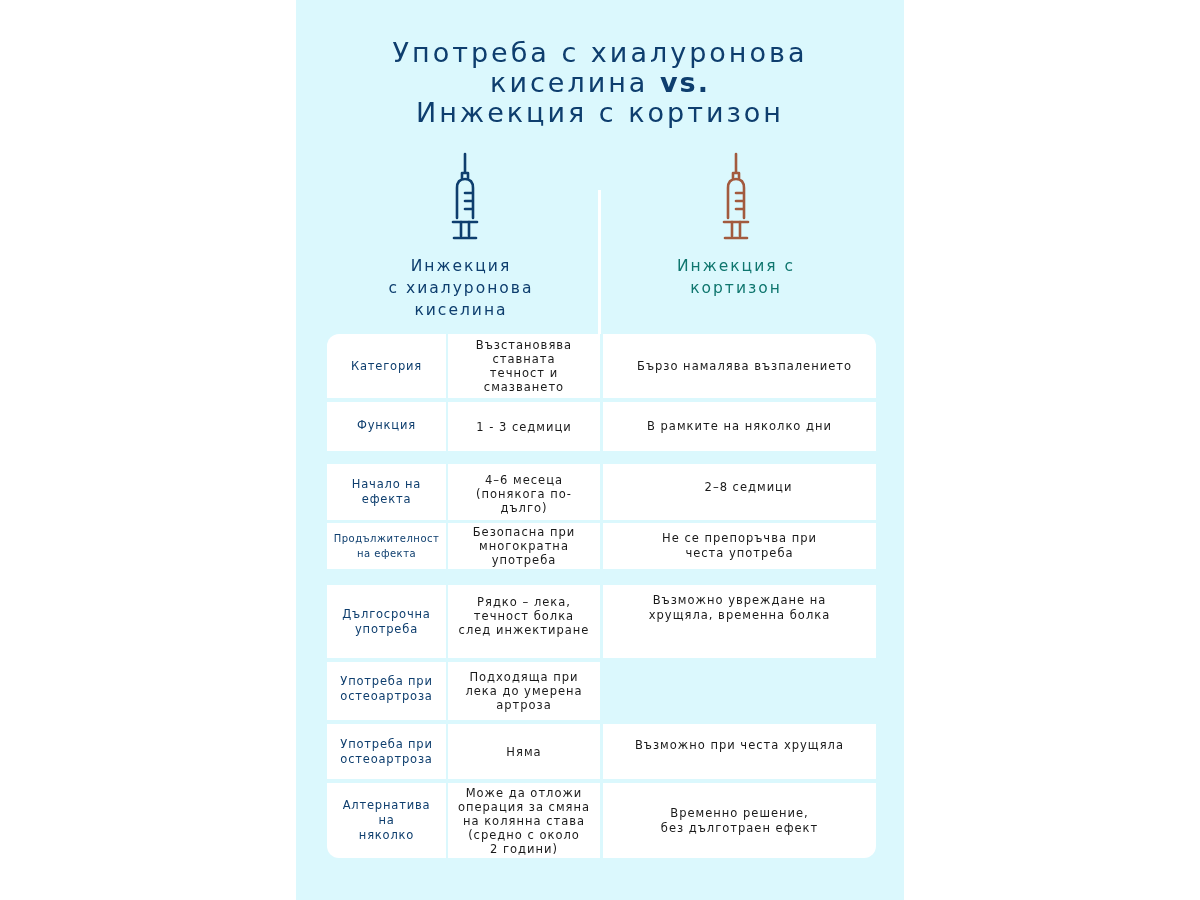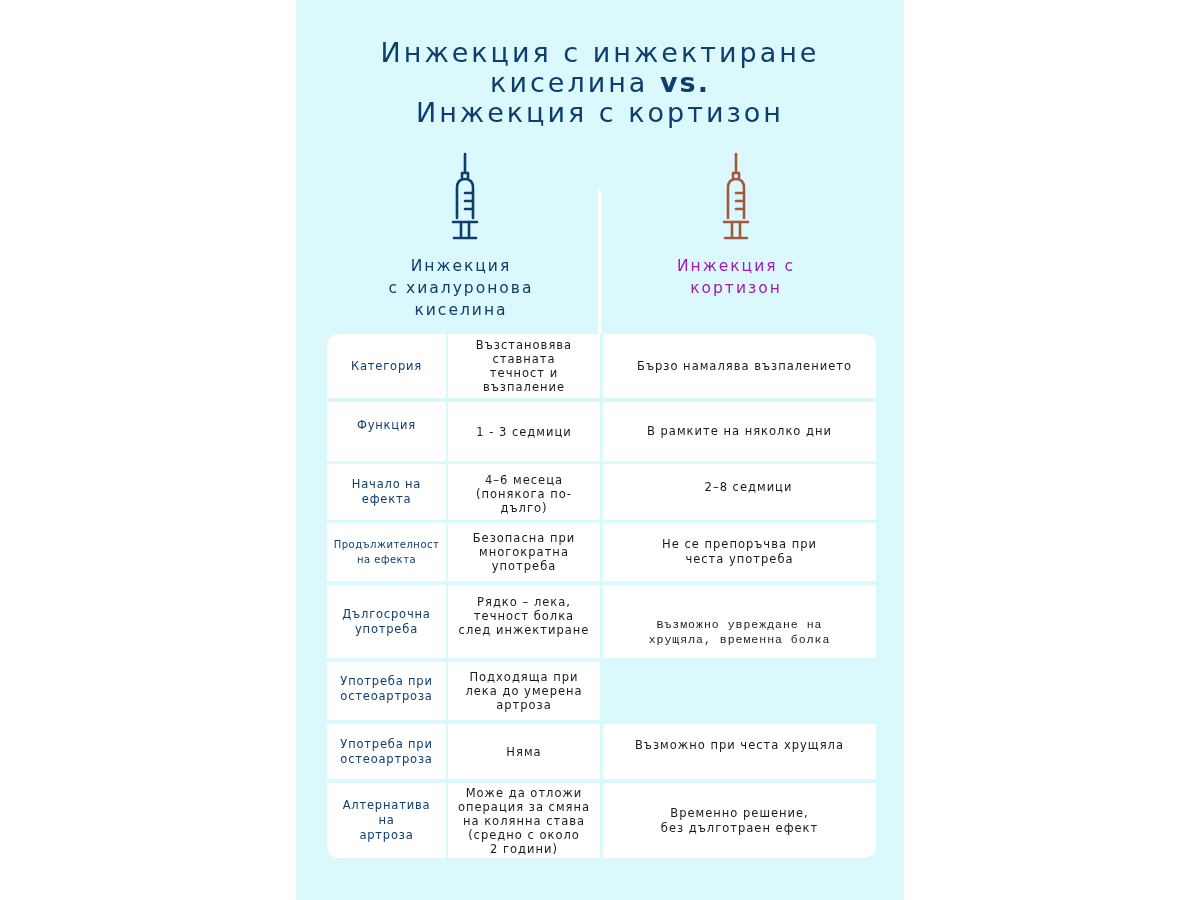--- a/index.html
+++ b/index.html
@@ -20,21 +20,21 @@
   .divider {
     position: absolute; left: 302px; top: 190px; width: 3px; height: 144px; background: #ffffff;
   }
   .syringe { position: absolute; top: 152px; width: 30px; height: 90px; }
   .syringe.left { left: 154px; }
   .syringe.right { left: 425px; }
   .col-head {
     position: absolute; text-align: center; font-size: 15.5px; letter-spacing: 2px; line-height: 22px;
   }
   .col-head.left { left: 60px; width: 210px; top: 255px; color: #0e3e6e; }
-  .col-head.right { left: 345px; width: 190px; top: 255px; color: #a21caf; }
+  .col-head.right { left: 345px; width: 190px; top: 255px; color: #0f766e; }
   .table {
     position: absolute; left: 31px; top: 334px; width: 549px; height: 524px;
   }
   .row { position: absolute; left: 0; width: 549px; }
   .cell {
     position: absolute; top: 0; bottom: 0; background: #ffffff;
     display: flex; align-items: center; justify-content: center; text-align: center;
     box-sizing: border-box; padding: 0 6px;
   }
   .cell.label { left: 0; width: 119px; color: #0e3e6e; font-size: 11.5px; letter-spacing: 0.8px; line-height: 15px; }
@@ -49,21 +49,21 @@
   .txt b { font-weight: normal; }
 </style>
 </head>
 <body>
 
 <div class="page-strip-left"></div>
 
 <div class="poster">
 
   <div class="title">
-    <div>Инжекция с инжектиране</div>
+    <div>Употреба с хиалуронова</div>
     <div><span>киселина </span><span class="vs">vs.</span></div>
     <div>Инжекция с кортизон</div>
   </div>
 
   <div class="divider"></div>
 
   <svg class="syringe left" viewBox="0 0 30 90">
     <g fill="none" stroke="#0e3e6e" stroke-width="2.6" stroke-linecap="round" stroke-linejoin="round">
       <line x1="15" y1="2" x2="15" y2="20"></line>
       <path d="M12 26 v-5 h6 v5"></path>
@@ -99,82 +99,82 @@
   <div class="col-head right txt">Инжекция с
 кортизон</div>
 
   <div class="table">
 
     <div class="row first" style="top:0; height:64px;">
       <div class="cell label txt">Категория</div>
       <div class="cell hyal txt">Възстановява
 ставната
 течност и
-възпаление</div>
+смазването</div>
       <div class="cell cort txt">Бързо намалява възпалението</div>
     </div>
 
-    <div class="row" style="top:68px; height:59px;border-radius:9px;">
+    <div class="row" style="top:68px; height:49px;border-radius:9px;">
       <div class="cell label txt" style="align-items:flex-start; padding-top:16px;">Функция</div>
       <div class="cell hyal">
           <span class="txt"><b>1 - 3</b><span> седмици</span></span>
         </div>
       <div class="cell cort txt">В рамките на няколко дни</div>
     </div>
 
     <div class="row" style="top:130px; height:56px;">
       <div class="cell label txt">Начало на
 ефекта</div>
       <div class="cell hyal" style="align-items:flex-start; padding-top:9px;">
           <span class="txt"><b>4–6</b><span> месеца
 (понякога по-дълго)</span></span>
         </div>
       <div class="cell cort" style="align-items:flex-start; padding-top:16px;padding-left:24px;">
           <span class="txt"><b>2–8</b><span> седмици</span></span>
         </div>
     </div>
 
-    <div class="row" style="top:189px; height:58px;">
+    <div class="row" style="top:189px; height:46px;">
       <div class="cell label small txt">Продължителност
 на ефекта</div>
       <div class="cell hyal txt">Безопасна при
 многократна
 употреба</div>
       <div class="cell cort txt">Не се препоръчва при
 честа употреба</div>
     </div>
 
     <div class="row" style="top:251px; height:73px;">
       <div class="cell label txt">Дългосрочна
 употреба</div>
       <div class="cell hyal txt" style="align-items:flex-start; padding-top:10px;">Рядко – лека,
 течност болка
 след инжектиране</div>
-      <div class="cell cort txt" style="align-items:flex-start; padding-top:32px;font-family:Liberation Mono, monospace;">Възможно увреждане на
+      <div class="cell cort txt" style="align-items:flex-start; padding-top:8px;">Възможно увреждане на
 хрущяла, временна болка</div>
     </div>
 
     <div class="row" style="top:328px; height:58px;">
       <div class="cell label txt" style="align-items:flex-start; padding-top:12px;">Употреба при
 остеоартроза</div>
       <div class="cell hyal txt">Подходяща при
 лека до умерена
 артроза</div>
     </div>
 
     <div class="row" style="top:390px; height:55px;">
       <div class="cell label txt">Употреба при
 остеоартроза</div>
       <div class="cell hyal txt">Няма</div>
       <div class="cell cort txt" style="align-items:flex-start; padding-top:14px;">Възможно при честа хрущяла</div>
     </div>
 
     <div class="row last" style="top:449px; height:75px;">
       <div class="cell label txt">Алтернатива на
-артроза</div>
+няколко</div>
       <div class="cell hyal">
           <span class="txt"><span>Може да отложи
 операция за смяна
 на колянна става
 (средно с около</span>
 <b>2</b><span> години)</span></span>
         </div>
       <div class="cell cort txt">Временно решение,
 без дълготраен ефект</div>
     </div>

